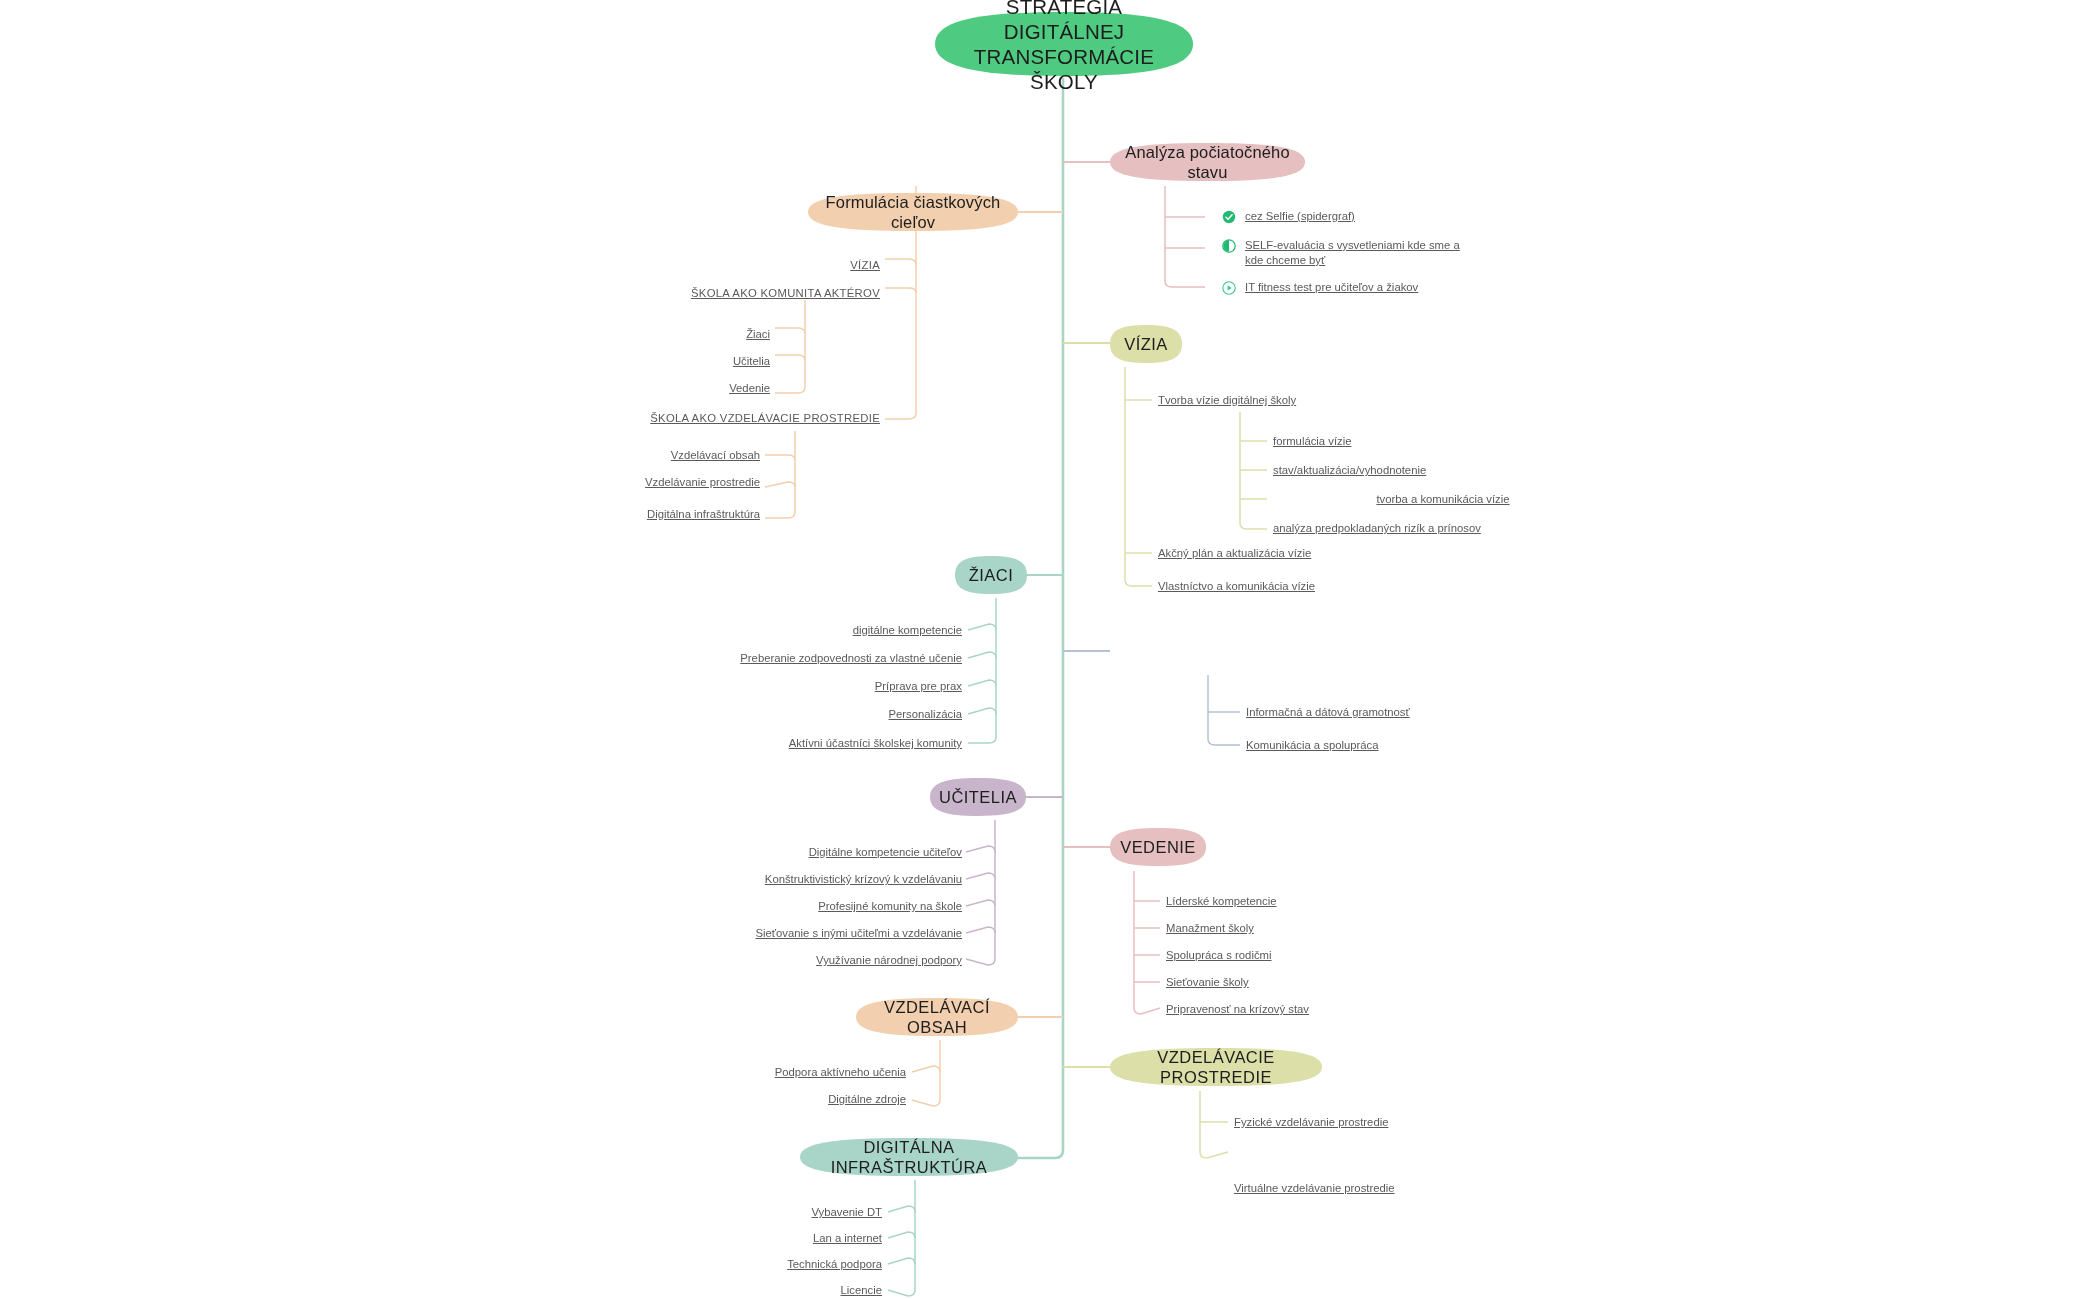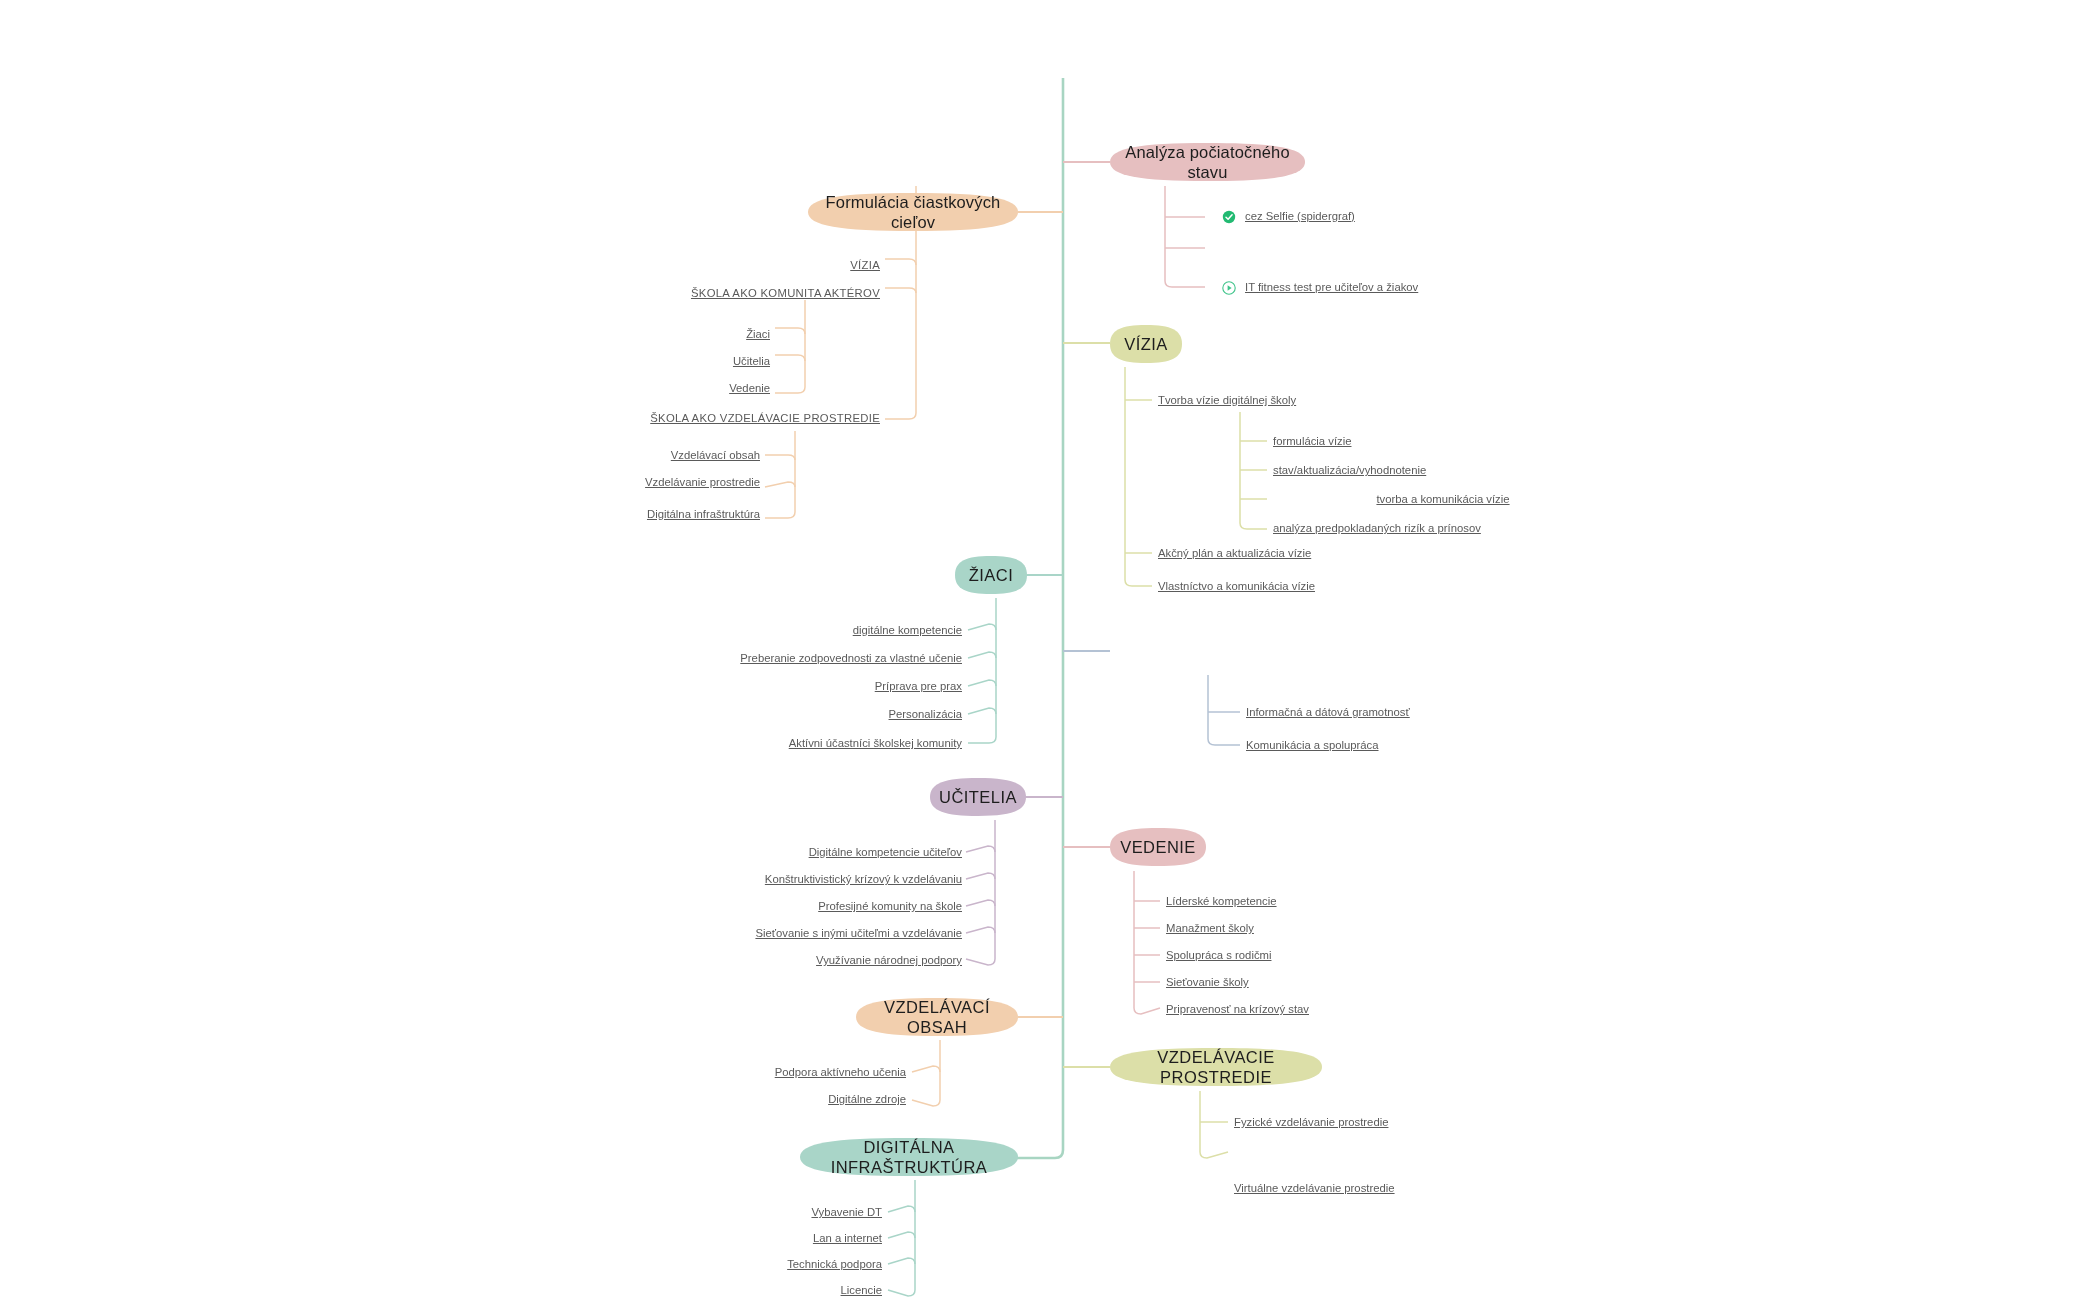--- a/index.html
+++ b/index.html
@@ -139,36 +139,51 @@
 
     <path d="M1200 1091 L1200 1152 Q1200 1158 1207 1158 L1228 1152" stroke="#dcdfa8" stroke-width="1.5"></path>
     <path d="M1200 1122 L1228 1122" stroke="#dcdfa8" stroke-width="1.5"></path>
 
     <path d="M915 1180 L915 1290 Q915 1296 908 1296 L888 1290" stroke="#a9d5c8" stroke-width="1.5"></path>
     <path d="M915 1212 Q915 1206 908 1206 L888 1212" stroke="#a9d5c8" stroke-width="1.5"></path>
     <path d="M915 1238 Q915 1232 908 1232 L888 1238" stroke="#a9d5c8" stroke-width="1.5"></path>
     <path d="M915 1264 Q915 1258 908 1258 L888 1264" stroke="#a9d5c8" stroke-width="1.5"></path>
   </svg>
 
+  <div class="node root" style="left:935px; top:10px; width:258px; height:68px;">
+    <svg class="cap" viewBox="0 0 258 68" preserveAspectRatio="none">
+      <path d="M0 34 C0 10 46 2 129 2 C212 2 258 10 258 34 C258 58 212 66 129 66 C46 66 0 58 0 34 Z" fill="#4ecb80"></path>
+    </svg>
+    <span class="lbl">STRATÉGIA DIGITÁLNEJ
+TRANSFORMÁCIE ŠKOLY</span>
+  </div>
 
   <div class="node lvl1" style="left:1110px; top:142px; width:195px; height:40px;">
     <svg class="cap" viewBox="0 0 195 40" preserveAspectRatio="none">
       <path d="M0 20 C0 6 30 1 97 1 C165 1 195 6 195 20 C195 34 165 39 97 39 C30 39 0 34 0 20 Z" fill="#e6bfc0"></path>
     </svg>
     <span class="lbl">Analýza počiatočného stavu</span>
   </div>
 
   <div class="leaf l icon-leaf" style="left:1222px; top:209px; width:340px;">
     <svg class="icn" width="14" height="14" viewBox="0 0 14 14">
       <circle cx="7" cy="7" r="6.2" fill="#22ba72"></circle>
       <path d="M4 7.2 L6.1 9.2 L10.1 4.8" stroke="#ffffff" stroke-width="1.5" fill="none" stroke-linecap="round" stroke-linejoin="round"></path>
     </svg>
     <span>cez Selfie (spidergraf)</span>
   </div>
 
+  <div class="leaf l icon-leaf" style="left:1222px; top:238px; width:370px;">
+    <svg class="icn" width="14" height="14" viewBox="0 0 14 14">
+      <circle cx="7" cy="7" r="6.2" fill="none" stroke="#22ba72" stroke-width="1.3"></circle>
+      <path d="M7 1.3 A5.7 5.7 0 0 0 7 12.7 Z" fill="#22ba72"></path>
+    </svg>
+    <span>SELF-evaluácia s vysvetleniami kde sme a
+kde chceme byť</span>
+  </div>
 
   <div class="leaf l icon-leaf" style="left:1222px; top:280px; width:370px;">
     <svg class="icn" width="14" height="14" viewBox="0 0 14 14">
       <circle cx="7" cy="7" r="6.2" fill="none" stroke="#3fc48a" stroke-width="1.1"></circle>
       <path d="M5.6 4.3 L9.6 7 L5.6 9.7 Z" fill="#3fc48a"></path>
     </svg>
     <span>IT fitness test pre učiteľov a žiakov</span>
   </div>
 
   <div class="node lvl1" style="left:808px; top:192px; width:210px; height:40px;">

